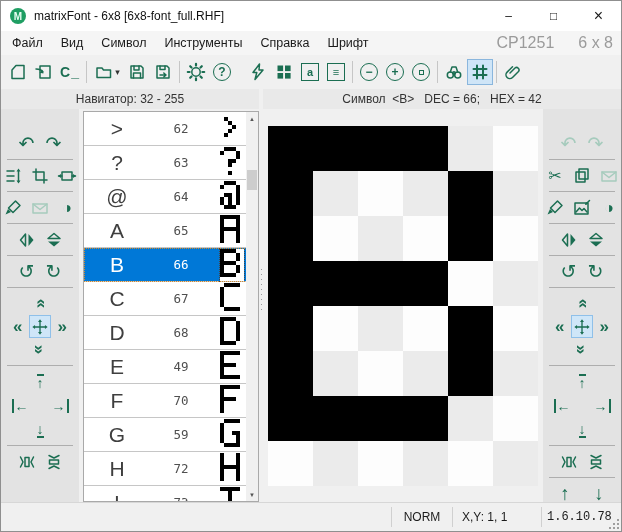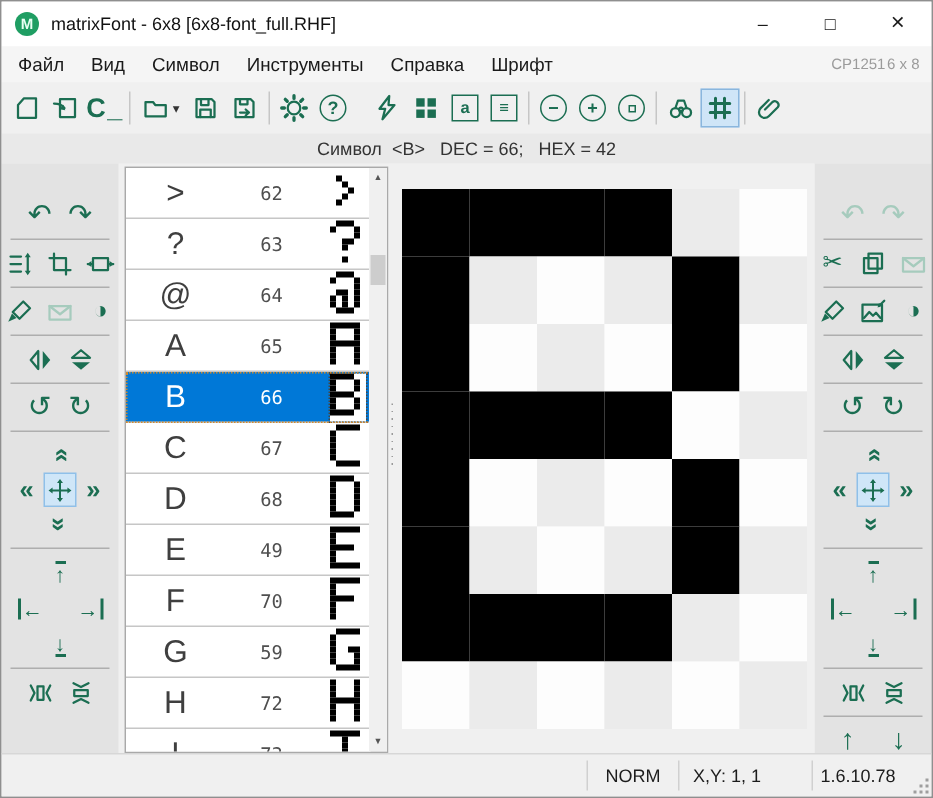--- a/index.html
+++ b/index.html
@@ -10,30 +10,30 @@
   
   .titlebar{height:30px;background:#fff;display:flex;align-items:center;flex:0 0 auto;}
   .appicon{width:16px;height:16px;border-radius:50%;background:#1f9e63;color:#e8fff3;font-size:10px;font-weight:bold;display:flex;align-items:center;justify-content:center;margin:0 8px 0 9px;}
   .title-text{font-size:12px;color:#111;flex:1;white-space:nowrap;overflow:hidden;}
   .capbtn{width:45px;height:30px;display:flex;align-items:center;justify-content:center;font-size:12px;color:#1a1a1a;}
   .capbtn.close{font-size:16px;}
 
   
   .menubar{height:24px;display:flex;align-items:center;padding-left:2px;flex:0 0 auto;background:#f5f5f5;}
   .menu-item{padding:0 9px;font-size:12.5px;color:#1a1a1a;line-height:24px;}
-  .menu-right{margin-left:auto;display:flex;gap:1px;padding-right:8px;color:#9b9b9b;font-size:10px;}
+  .menu-right{margin-left:auto;display:flex;gap:24px;padding-right:8px;color:#9b9b9b;font-size:16px;}
 
   
   .toolbar{height:34px;display:flex;align-items:center;padding-left:4px;flex:0 0 auto;background:#f0f0f0;}
   .tb{width:26px;height:26px;display:flex;align-items:center;justify-content:center;color:#1b6e52;position:relative;border:1px solid transparent;}
   .tb.wide{width:34px;}
   .tb.active{background:#cfe5f7;border:1px solid #8ab6dd;}
   .tsep{width:1px;height:22px;background:#c6c6c6;margin:0 3px;}
   .tgap{width:10px;}
-  .ch-label{font-size:18px;font-weight:bold;letter-spacing:1px;}
+  .ch-label{font-size:14px;font-weight:bold;letter-spacing:1px;}
   .circle{width:18px;height:18px;border:1.7px solid currentColor;border-radius:50%;display:flex;align-items:center;justify-content:center;font-size:12px;font-weight:bold;line-height:1;}
   .circle .sq{width:5px;height:5px;border:1.4px solid currentColor;}
   .boxed{width:18px;height:18px;border:1.6px solid currentColor;display:flex;align-items:center;justify-content:center;font-size:11px;font-weight:bold;line-height:1;}
   .dd{font-size:9px;margin-left:1px;color:#333;}
   svg{display:block;}
   .s{stroke:currentColor;fill:none;stroke-width:1.5;stroke-linejoin:round;stroke-linecap:round;}
   .sf{fill:currentColor;stroke:none;}
 
   
   .phead-row{height:20px;display:flex;flex:0 0 auto;gap:4px;}
@@ -85,21 +85,21 @@
   .cell.on{background:#000;}
   .cell.c0{background:#ebebeb;}
   .cell.c1{background:#fdfdfd;}
 
   
   .statusbar{height:29px;border-top:1px solid #d7d7d7;background:#f0f0f0;display:flex;align-items:center;font-size:12px;color:#1c1c1c;flex:0 0 auto;position:relative;}
   .st-spacer{width:390px;height:100%;}
   .st-sep{width:1px;height:20px;background:#d0d0d0;}
   .st-mode{width:60px;text-align:center;}
   .st-xy{width:88px;padding-left:9px;}
-  .st-ver{flex:1;padding-left:5px;}
+  .st-ver{flex:1;padding-left:5px;font-family:Liberation Mono, monospace;}
   .grip2{position:absolute;right:2px;bottom:2px;width:12px;height:12px;}
   .grip2 b{position:absolute;right:0;bottom:0;width:2px;height:2px;background:#9e9e9e;
      box-shadow:-4px 0 #9e9e9e,-8px 0 #9e9e9e,0 -4px #9e9e9e,0 -8px #9e9e9e,-4px -4px #9e9e9e;}
 </style>
 </head>
 <body>
 
 <div class="window">
 
   <div class="titlebar">
@@ -228,20 +228,21 @@
     </div>
     <div class="tsep"></div>
     <div class="tb">
       <svg width="20" height="20" viewBox="0 0 20 20">
           <path class="s" d="M7 11 L12 6 a2.5 2.5 0 0 1 3.5 3.5 L9.5 15.5 a3.8 3.8 0 0 1 -5.4 -5.4 L9.5 4.7"></path>
         </svg>
     </div>
   </div>
 
   <div class="phead-row">
+    <div class="phead left">Навигатор: 32 - 255</div>
     <div class="phead right">Символ  &lt;B&gt;   DEC = 66;   HEX = 42</div>
   </div>
 
   <div class="content">
 
     <div class="side">
       <div class="irow">
         <span class="ib big">↶</span>
         <span class="ib big">↷</span>
       </div>

